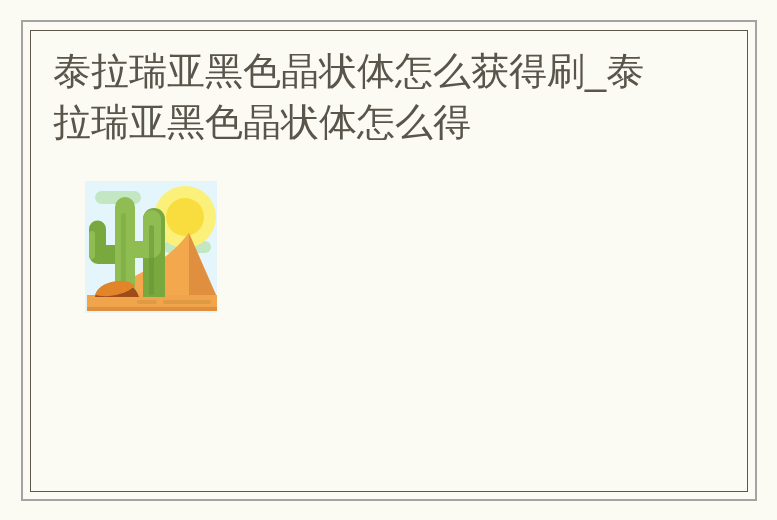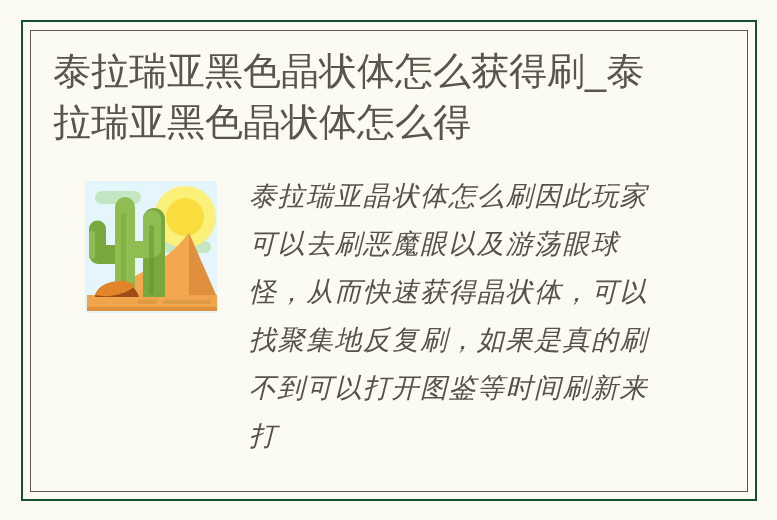--- a/index.html
+++ b/index.html
@@ -22,21 +22,21 @@
     background: #fbfaf3;
   }
 
   
   .frame-outer {
     position: absolute;
     left: 21px;
     top: 20px;
     width: 736px;
     height: 481px;
-    border: 2px solid #14532d;
+    border: 2px solid #a3a3a3;
     background: #fbfaf3;
   }
   .frame-inner {
     position: absolute;
     left: 7px;
     top: 8px;
     right: 7px;
     bottom: 7px;
     border: 1px solid #5b574c;
   }
@@ -138,18 +138,17 @@
             <rect x="12" y="56" width="6" height="28" rx="3" fill="#8fbd52"></rect>
 
             <rect x="44" y="38" width="5" height="82" rx="2.5" fill="#78a83e" opacity="0.55"></rect>
             <rect x="72" y="50" width="5" height="70" rx="2.5" fill="#648f33" opacity="0.5"></rect>
 
             <path d="M18 122 C20 104 56 100 62 122 Z" fill="#9e4c18"></path>
             <path d="M18 120 C22 106 50 101 58 111 C48 120 30 123 18 120 Z" fill="#e2852a"></path>
           </svg>
         </div>
 
-        <p class="bodytext">泰拉瑞亚晶状体怎么刷因此玩家可以去刷恶魔眼以及游荡眼球怪，从而快速获得晶状体，可以找聚集地反复刷，如果是真的刷不到可以打开图鉴等时间刷新来打</p>
 
       </div>
     </div>
   </div>
 </div>
 
 </body></html>

